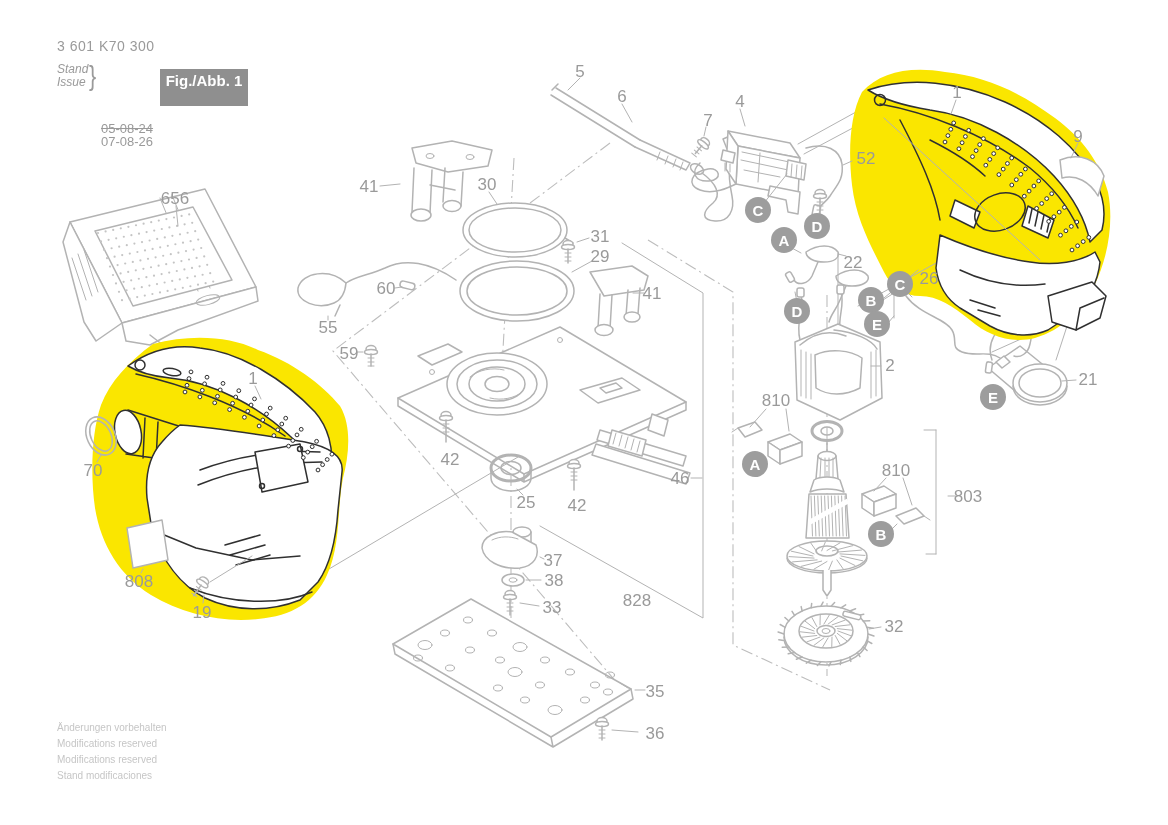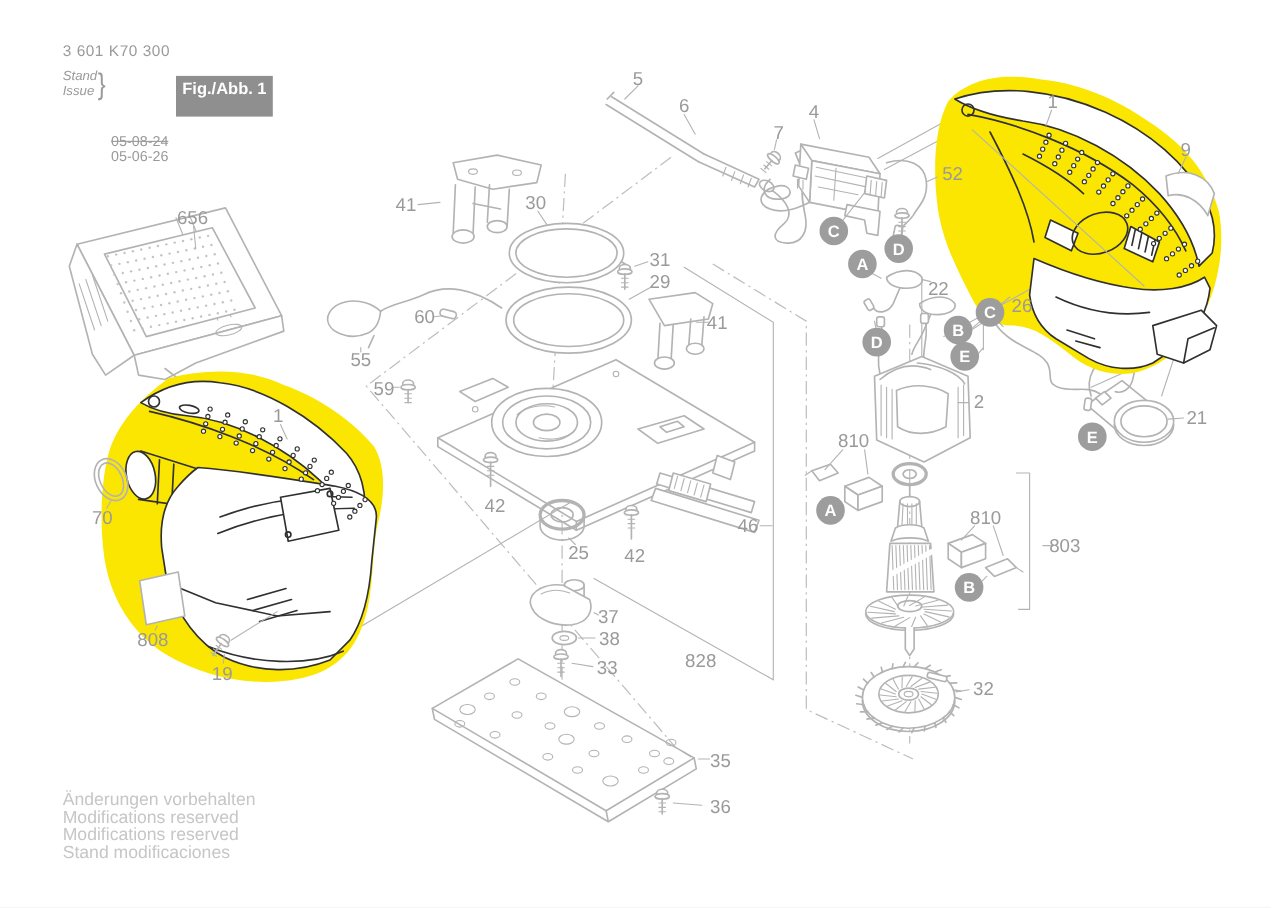--- a/index.html
+++ b/index.html
@@ -24,36 +24,36 @@
   .marker-letter{font-size:15px;font-weight:bold;fill:var(--markertext);}
   
   .hdr-part{position:absolute;left:57px;top:38px;font-size:14px;color:var(--label);letter-spacing:.5px;}
   .hdr-stand{position:absolute;left:57px;top:63px;color:var(--label);font-size:12px;line-height:13px;}
   .hdr-stand .rowlbl{display:inline-block;width:34px;font-style:italic;}
   .hdr-brace{position:absolute;left:88px;top:61px;font-size:27px;color:var(--label);transform:scaleX(.8);}
   .hdr-dates{position:absolute;left:101px;top:78px;font-size:13px;color:var(--label);line-height:13px;margin-top:44px;}
   .struck{text-decoration:line-through;}
   .figbox{position:absolute;left:160px;top:69px;width:88px;height:37px;background:var(--figbg);
           color:var(--figtext);font-size:15px;font-weight:bold;text-align:center;line-height:23px;}
-  .footer{position:absolute;left:57px;top:720px;font-size:16px;line-height:16px;color:var(--foot);}
+  .footer{position:absolute;left:57px;top:720px;font-size:10px;line-height:16px;color:var(--foot);}
 </style>
 </head>
 <body>
 
 <div class="page">
 
   <div class="hdr-part">3 601 K70 300</div>
   <div class="hdr-stand">
     <div><span class="rowlbl">Stand</span></div>
     <div><span class="rowlbl">Issue</span></div>
   </div>
   <div class="hdr-brace">}</div>
   <div class="hdr-dates">
     <div class="struck">05-08-24</div>
-    <div>05-06-26</div>
+    <div>07-08-26</div>
   </div>
   <div class="figbox">Fig./Abb. 1</div>
 
   <svg id="art" width="1168" height="825" viewBox="0 0 1168 825">
 
     <g>
       <path class="cl" d="M610,143 L333,351 L624,691"></path>
       <path class="cl" d="M648,240 L733,292 L733,645 L830,690"></path>
       <path class="cl" d="M514,158 L498,436"></path>
       <path class="cl" d="M511,430 L511,648"></path>

